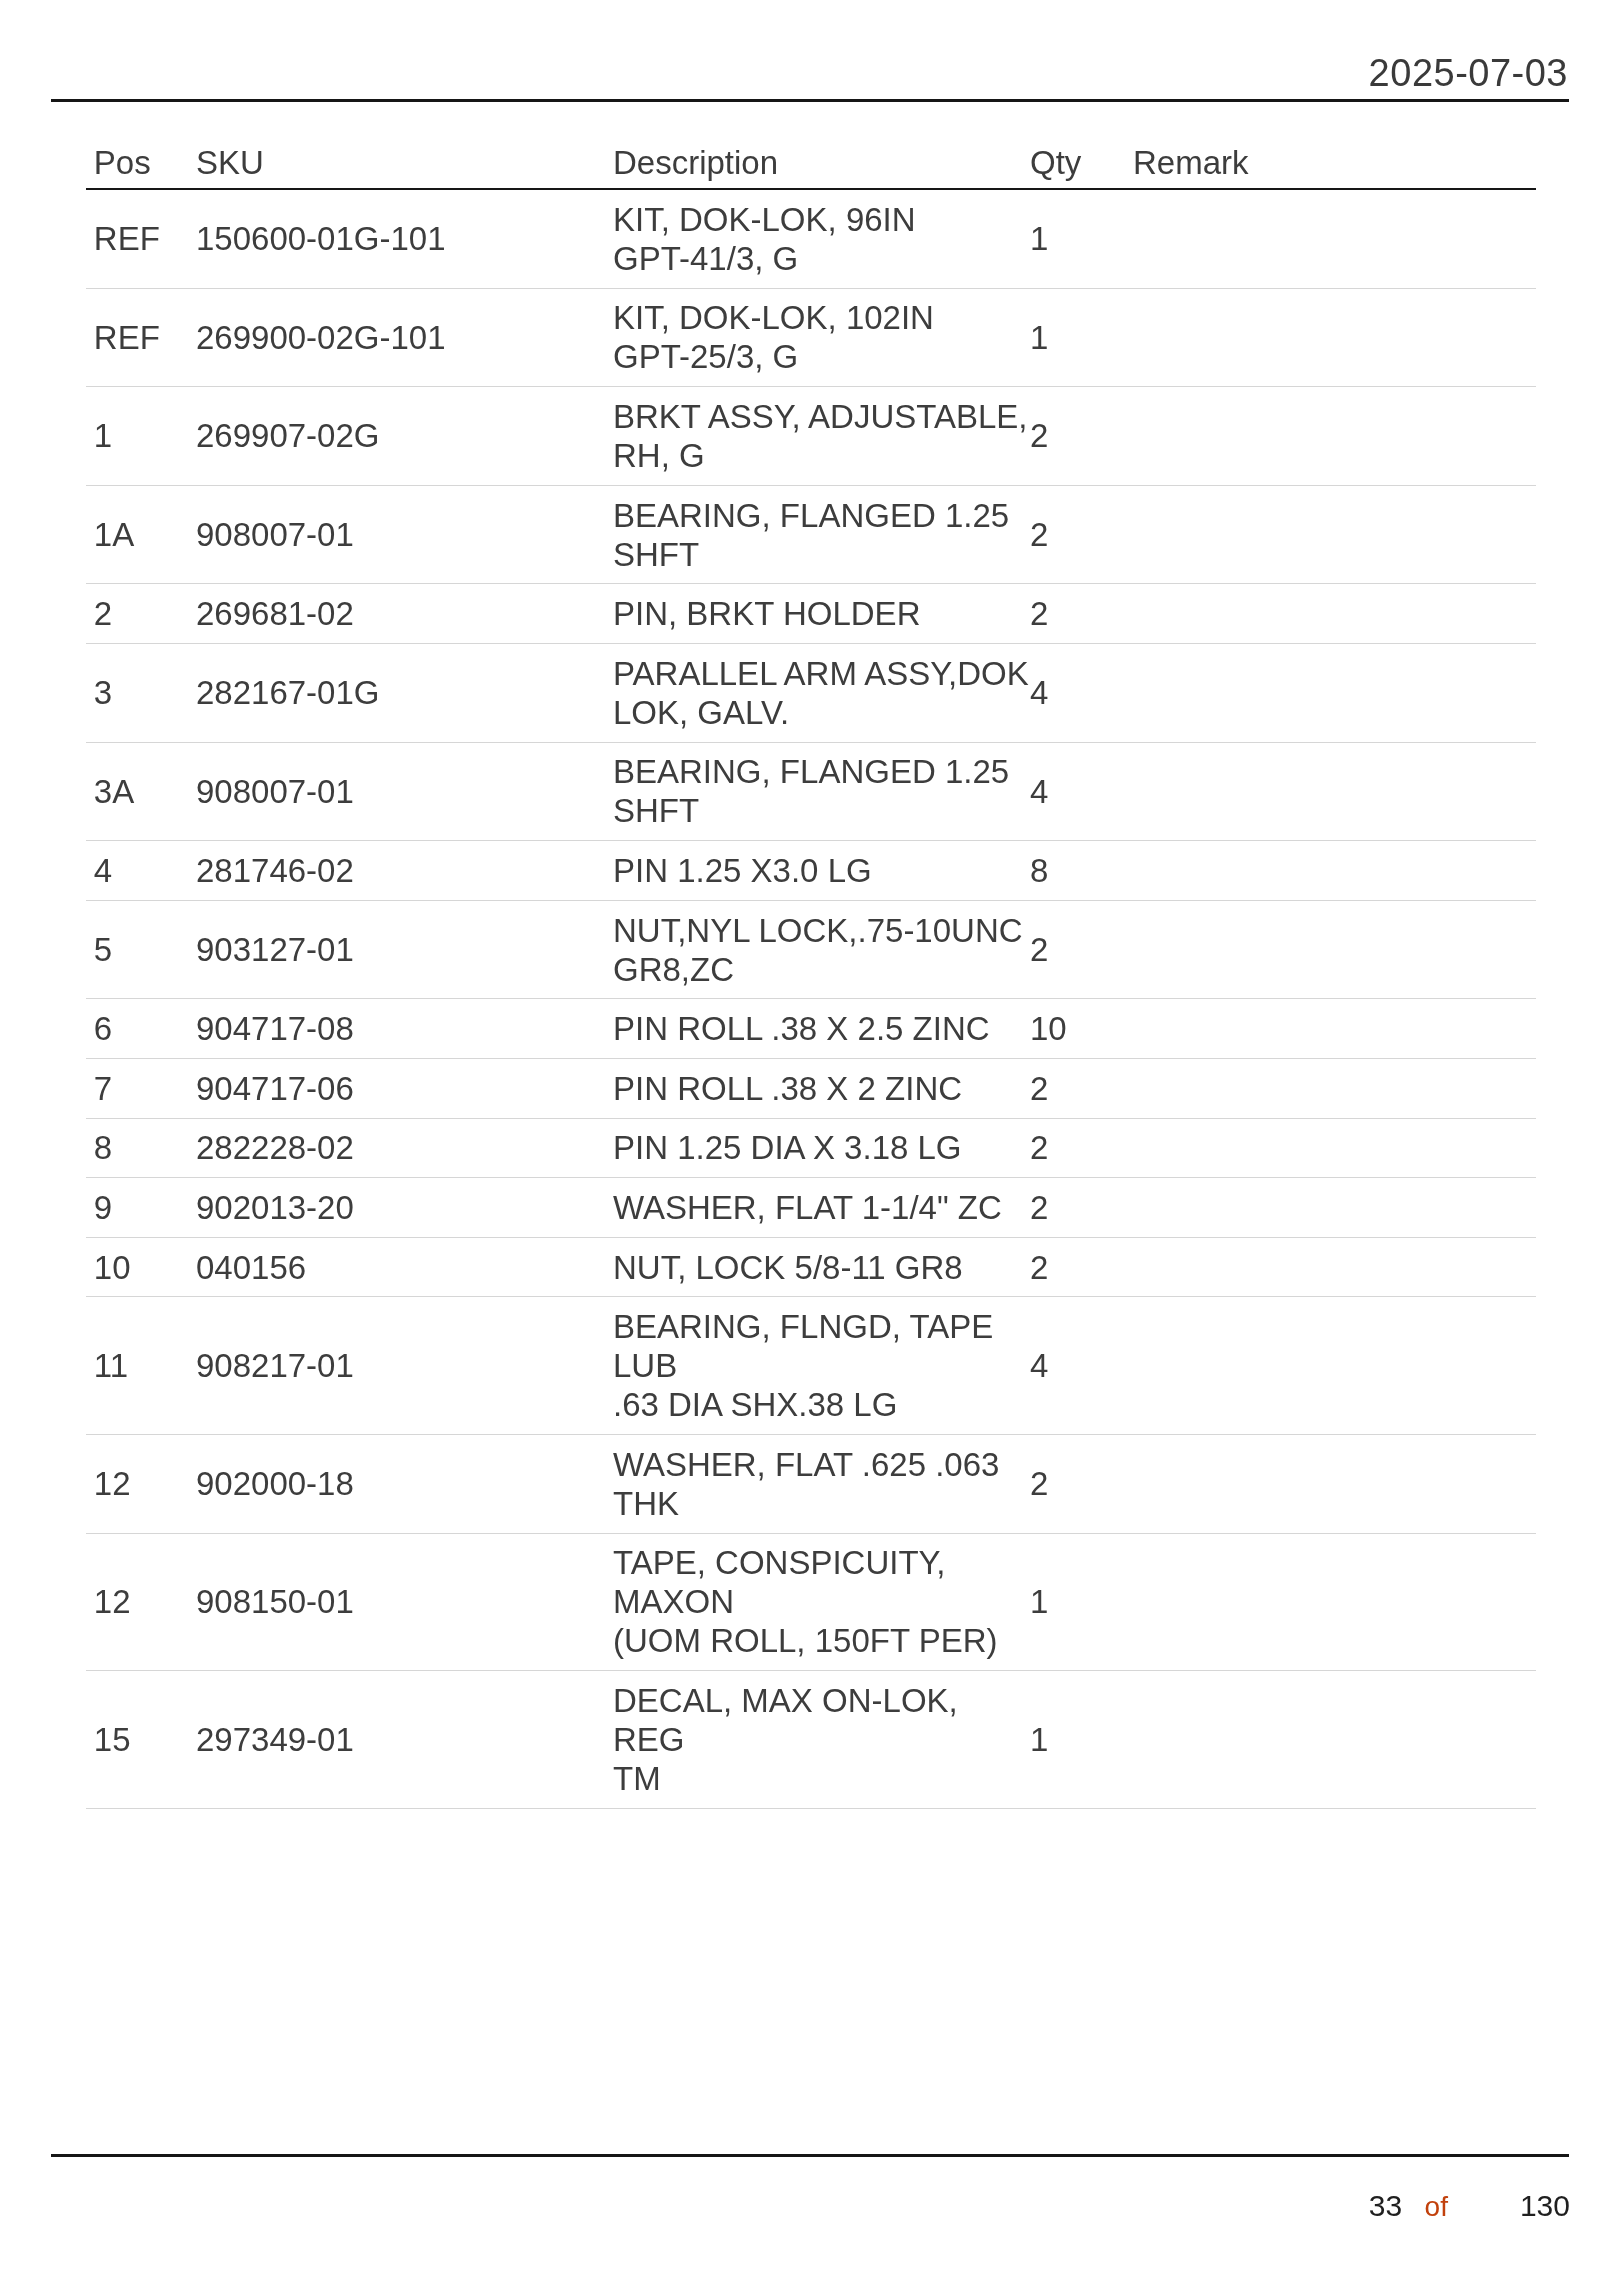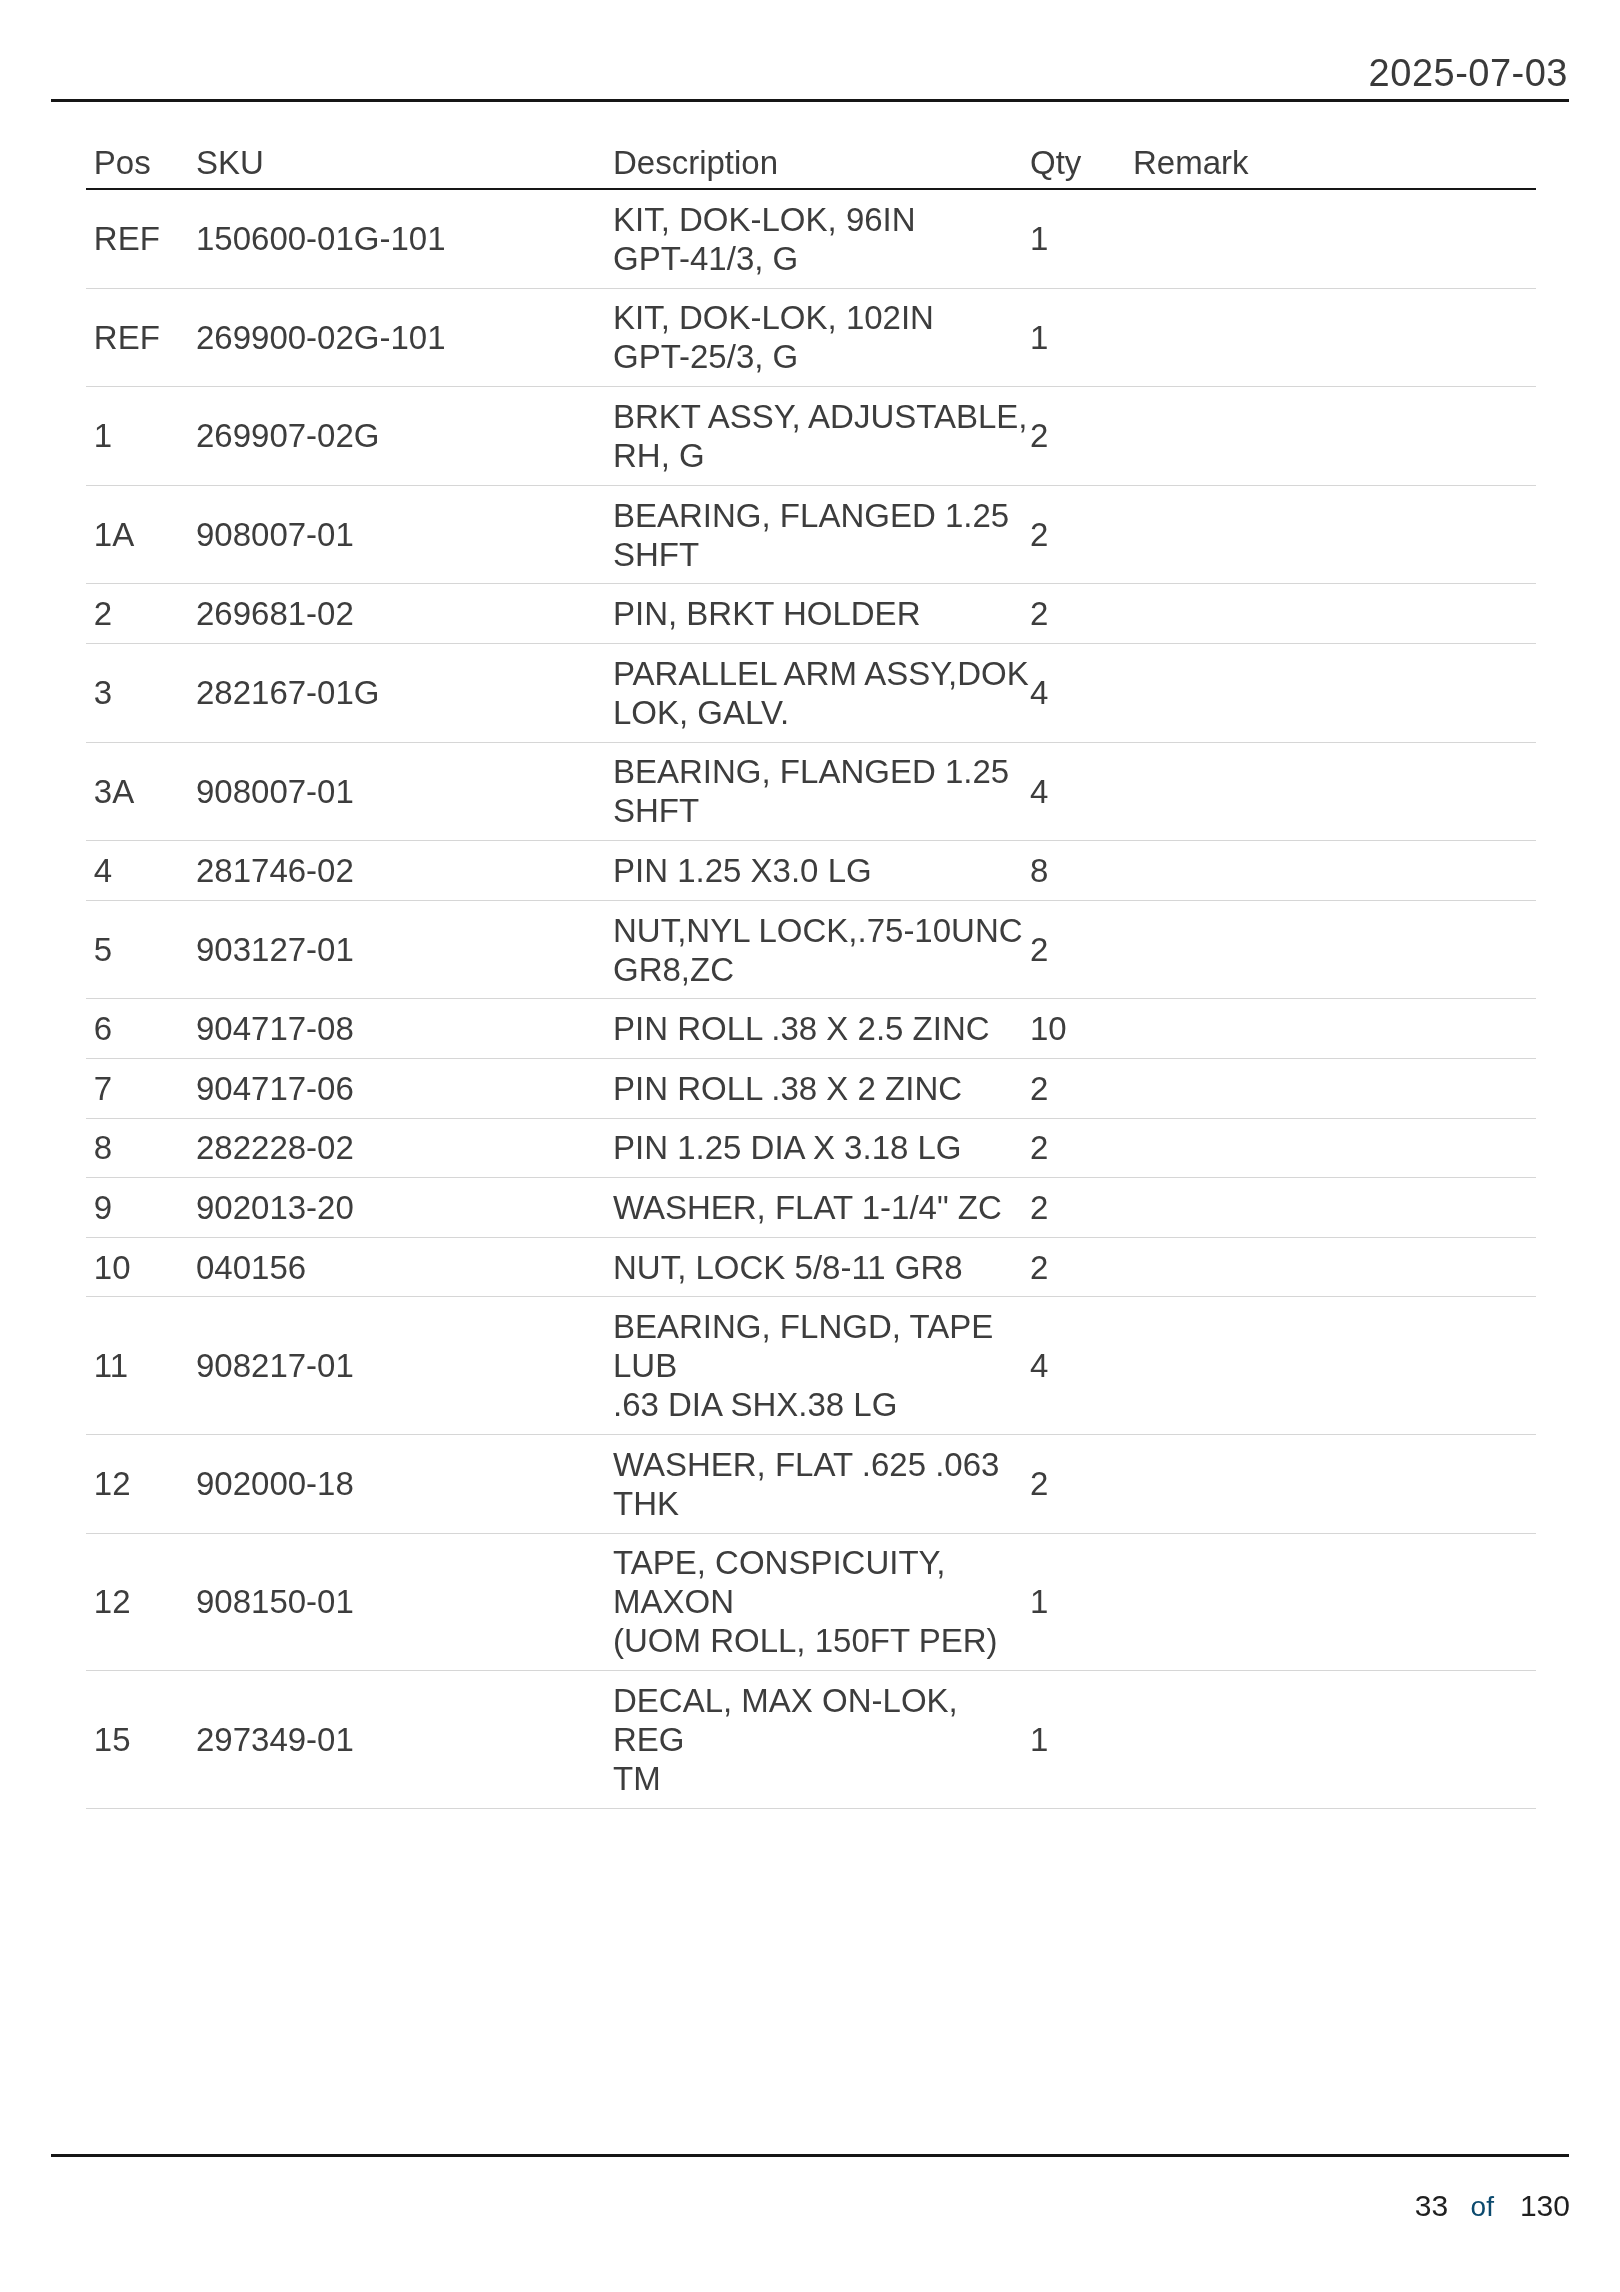--- a/index.html
+++ b/index.html
@@ -65,25 +65,25 @@
   td.desc { white-space: pre-line; }
 
   .footer {
     position: absolute;
     top: 2191px; right: 50px;
     font-size: 30px; line-height: 30px;
     color: #1f1f1f;
     white-space: nowrap;
   }
   .footer .of {
-    color: #0c4a6e;
+    color: #c2410c;
     font-size: 28px;
     margin-left: 22.5px;
   }
-  .footer .total { margin-left: 26px; }
+  .footer .total { margin-left: 72px; }
 </style>
 </head>
 <body>
 
 <div class="page">
 
   <div class="date">2025-07-03</div>
   <div class="rule rule-top"></div>
 
   <table class="parts">

